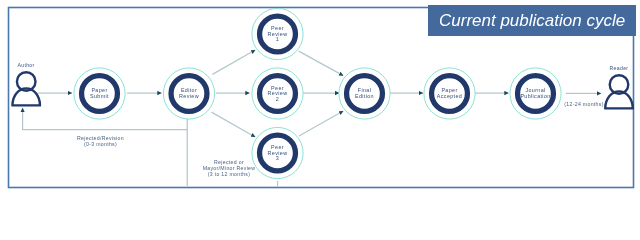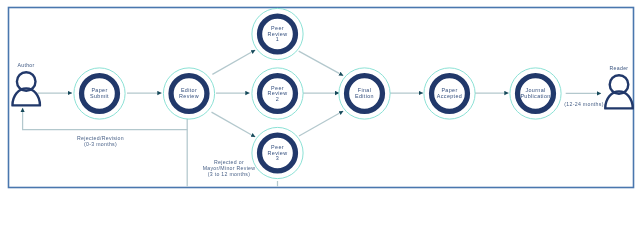--- a/index.html
+++ b/index.html
@@ -100,13 +100,16 @@
         <text class="annot" x="229" y="164"><tspan x="229" y="164.00">Rejected or</tspan><tspan x="229" y="170.20">Mayor/Minor Review</tspan><tspan x="229" y="176.40">(3 to 12 months)</tspan></text>
         <text class="annot" x="584" y="106"><tspan x="584" y="106.00">(12-24 months)</tspan></text>
       </g>
   <defs>
         <marker id="ah" markerWidth="5" markerHeight="5" refX="4.2" refY="2.5" orient="auto" markerUnits="userSpaceOnUse">
           <path d="M0,0.35 L4.4,2.5 L0,4.65 Z" fill="#15495a"></path>
         </marker>
       </defs>
     </svg>
 
+  <div id="banner">
+    <span class="banner-text">Current publication cycle</span>
+  </div>
 </div>
 
 </body></html>

